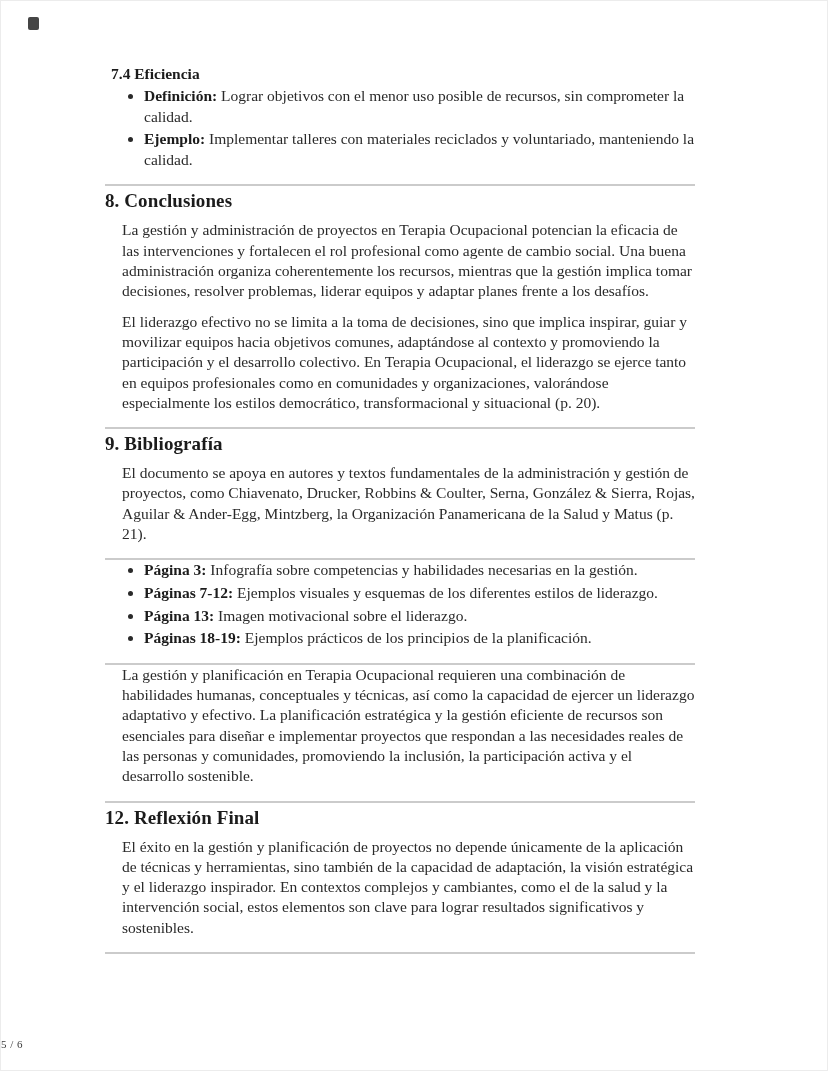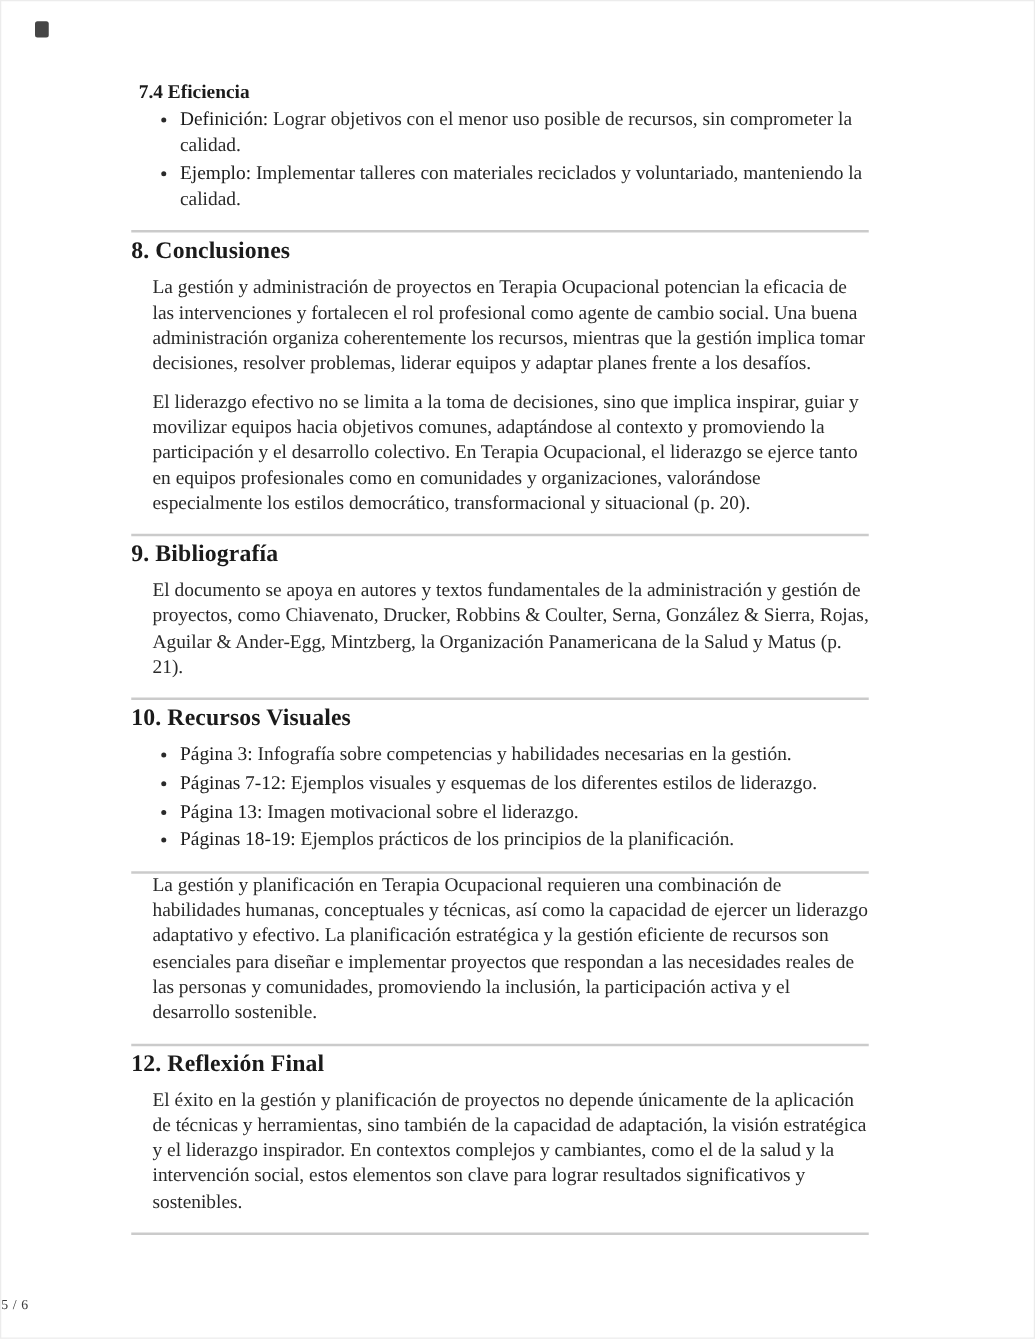--- a/index.html
+++ b/index.html
@@ -60,21 +60,21 @@
     margin: 0 0 8px 0;
     padding-left: 39px;
     font-size: 15.5px;
     line-height: 1.33;
     color: #2a2a2a;
   }
   ul.bullets li {
     margin-bottom: 2px;
   }
   .b {
-    font-weight: normal;
+    font-weight: bold;
     color: #1b1b1b;
   }
   hr.divider {
     border: none;
     border-top: 2px solid #cbcbcb;
     margin: 14px 0 0 0;
     height: 0;
   }
   .footer {
     position: absolute;
@@ -108,21 +108,20 @@
     <p class="para">La gestión y administración de proyectos en Terapia Ocupacional potencian la eficacia de las intervenciones y fortalecen el rol profesional como agente de cambio social. Una buena administración organiza coherentemente los recursos, mientras que la gestión implica tomar decisiones, resolver problemas, liderar equipos y adaptar planes frente a los desafíos.</p>
     <p class="para">El liderazgo efectivo no se limita a la toma de decisiones, sino que implica inspirar, guiar y movilizar equipos hacia objetivos comunes, adaptándose al contexto y promoviendo la participación y el desarrollo colectivo. En Terapia Ocupacional, el liderazgo se ejerce tanto en equipos profesionales como en comunidades y organizaciones, valorándose especialmente los estilos democrático, transformacional y situacional (p. 20).</p>
 
     <hr class="divider">
 
     <h2 class="section-title">9. Bibliografía</h2>
     <p class="para">El documento se apoya en autores y textos fundamentales de la administración y gestión de proyectos, como Chiavenato, Drucker, Robbins &amp; Coulter, Serna, González &amp; Sierra, Rojas, Aguilar &amp; Ander-Egg, Mintzberg, la Organización Panamericana de la Salud y Matus (p. 21).</p>
 
     <hr class="divider">
 
-    <h2 class="section-title">10. Recursos Visuales</h2>
     <ul class="bullets">
       <li><span class="b">Página 3:</span> <span>Infografía sobre competencias y habilidades necesarias en la gestión.</span></li>
       <li><span class="b">Páginas 7-12:</span> <span>Ejemplos visuales y esquemas de los diferentes estilos de liderazgo.</span></li>
       <li><span class="b">Página 13:</span> <span>Imagen motivacional sobre el liderazgo.</span></li>
       <li><span class="b">Páginas 18-19:</span> <span>Ejemplos prácticos de los principios de la planificación.</span></li>
     </ul>
 
     <hr class="divider">
 
     <p class="para">La gestión y planificación en Terapia Ocupacional requieren una combinación de habilidades humanas, conceptuales y técnicas, así como la capacidad de ejercer un liderazgo adaptativo y efectivo. La planificación estratégica y la gestión eficiente de recursos son esenciales para diseñar e implementar proyectos que respondan a las necesidades reales de las personas y comunidades, promoviendo la inclusión, la participación activa y el desarrollo sostenible.</p>

